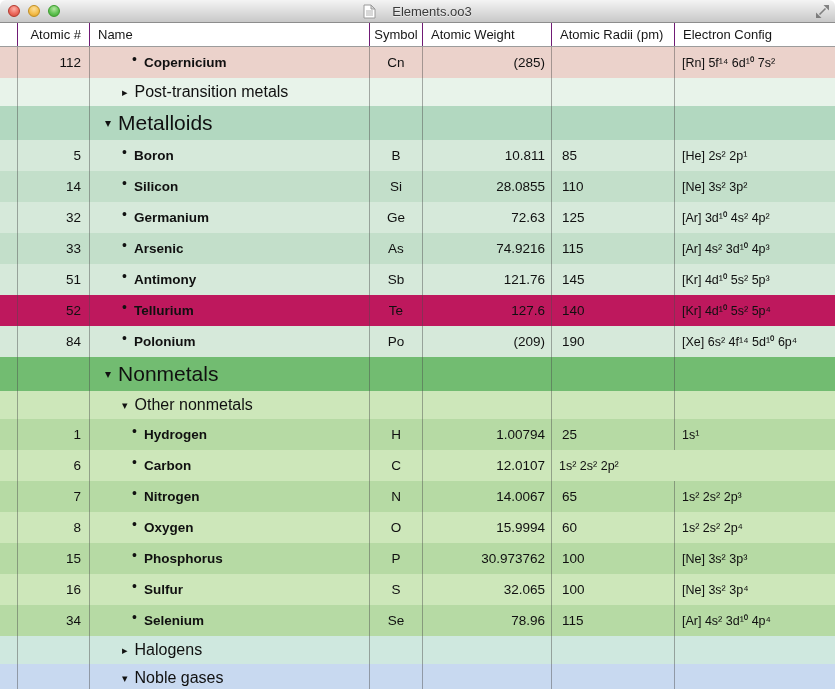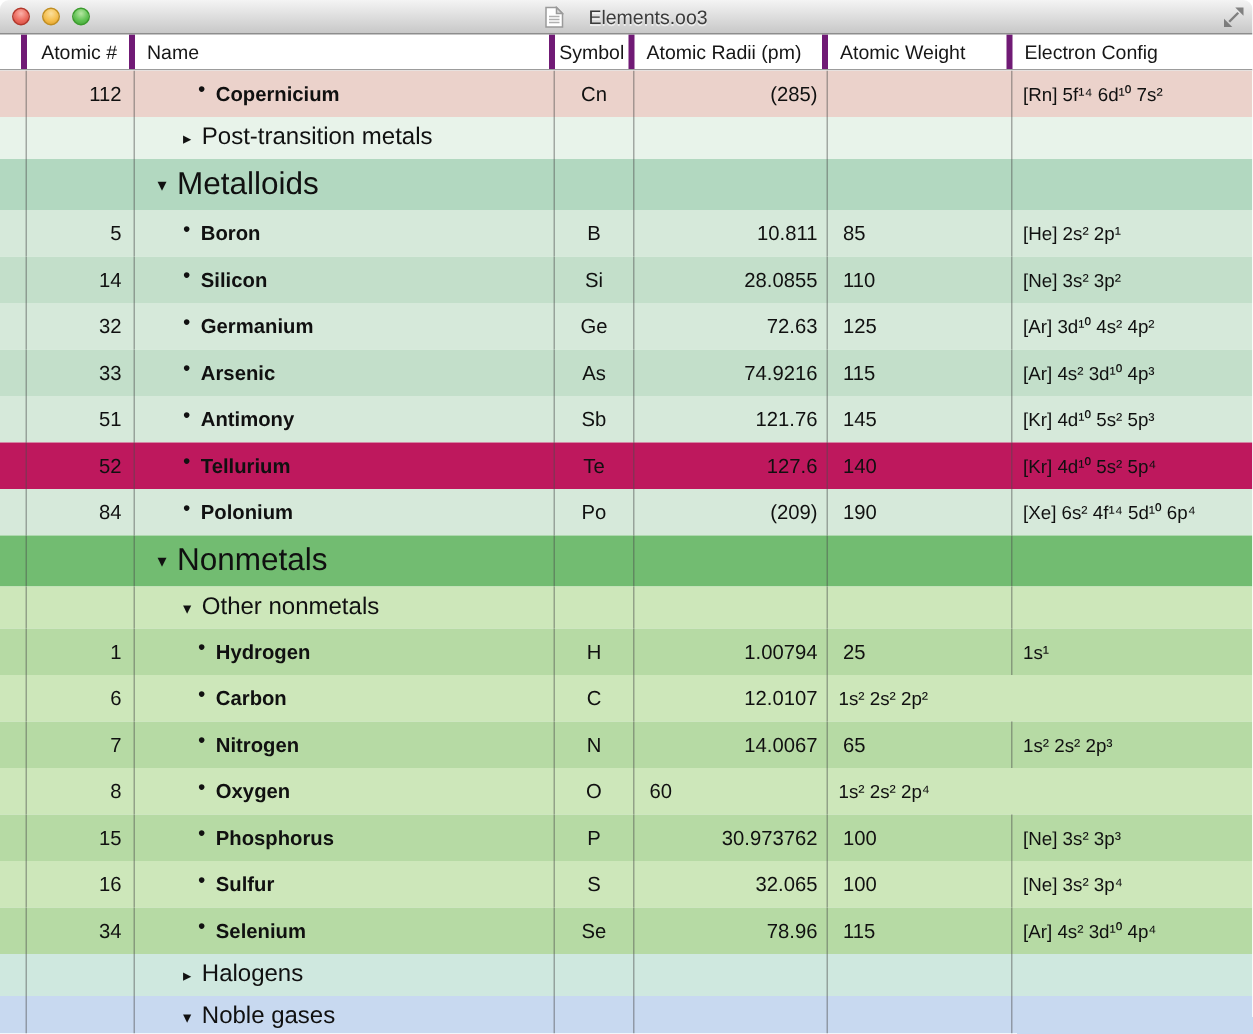--- a/index.html
+++ b/index.html
@@ -28,21 +28,21 @@
   .fullscreen{position:absolute;right:5px;top:4px;width:15px;height:15px;opacity:.75;}
   
   .headerrow{
     height:23px;flex:0 0 23px;background:#ffffff;
     border-bottom:1px solid #9c9c9c;
     display:grid;grid-template-columns:18px 72px 280px 53px 129px 123px 1fr;
     font-size:13px;color:#161616;
   }
   .hcell{
     height:100%;display:flex;align-items:center;box-sizing:border-box;
-    border-right:4px solid #701a75;padding:0 8px;white-space:nowrap;overflow:hidden;
+    border-right:1px solid #701a75;padding:0 8px;white-space:nowrap;overflow:hidden;
   }
   .hcell.gutter{padding:0;}
   .hcell.c-config{border-right:none;}
   .hcell.c-atomic{justify-content:flex-end;}
   .hcell.c-symbol{justify-content:center;padding:0 2px;}
   
   .rows{flex:1 1 auto;display:flex;flex-direction:column;overflow:hidden;background:#fff;}
   .row{
     display:grid;grid-template-columns:18px 72px 280px 53px 129px 123px 1fr;
     flex:0 0 auto;
@@ -100,22 +100,22 @@
       <line x1="4.5" y1="10.5" x2="10.5" y2="4.5" stroke="#5f5f5f" stroke-width="1.6"></line>
     </svg>
   </div>
 
   <div class="headerrow">
     <div class="hcell gutter"></div>
 
   <div class="hcell c-atomic">Atomic #</div>
       <div class="hcell c-name">Name</div>
       <div class="hcell c-symbol">Symbol</div>
+      <div class="hcell c-weight">Atomic Weight</div>
       <div class="hcell c-radii">Atomic Radii (pm)</div>
-      <div class="hcell c-weight">Atomic Weight</div>
       <div class="hcell c-config">Electron Config</div>
     </div>
 
   <div class="rows">
 
   <div class="row element lvl3" style="background: rgb(235, 210, 203);">
         <div class="cell gutter"></div>
         <div class="cell c-atomic">112</div>
         <div class="cell c-name">
           <span class="bullet">•</span>
@@ -294,20 +294,21 @@
         <div class="cell c-config">1s² 2s² 2p³</div>
       </div>
       <div class="row element lvl3" style="background: rgb(205, 231, 186);">
         <div class="cell gutter"></div>
         <div class="cell c-atomic">8</div>
         <div class="cell c-name">
           <span class="bullet">•</span>
           <span class="lbl">Oxygen</span>
         </div>
         <div class="cell c-symbol">O</div>
+        <div class="cell c-weight">15.9994</div>
         <div class="cell c-radii">60</div>
         <div class="cell c-config">1s² 2s² 2p⁴</div>
       </div>
       <div class="row element lvl3" style="background: rgb(182, 218, 164);">
         <div class="cell gutter"></div>
         <div class="cell c-atomic">15</div>
         <div class="cell c-name">
           <span class="bullet">•</span>
           <span class="lbl">Phosphorus</span>
         </div>

